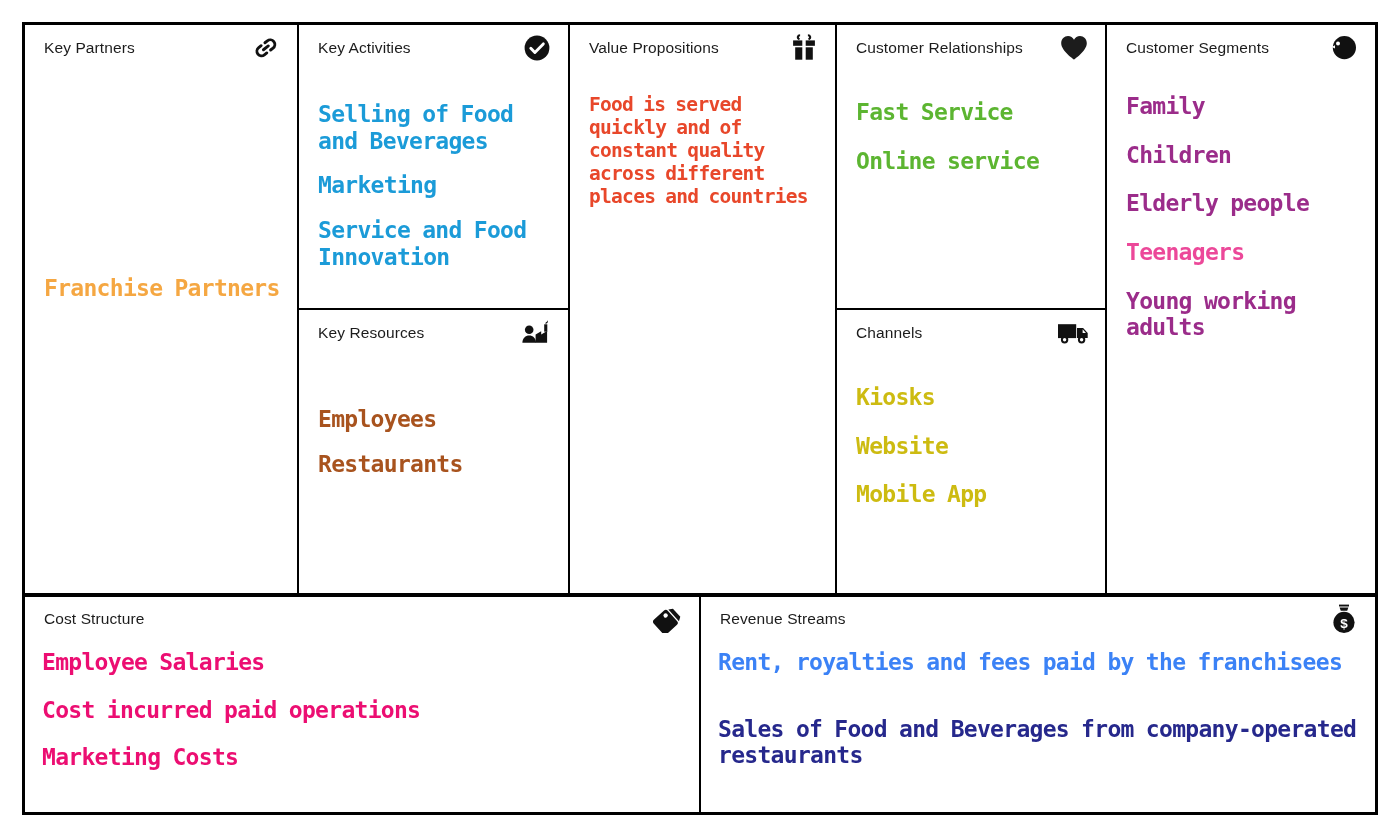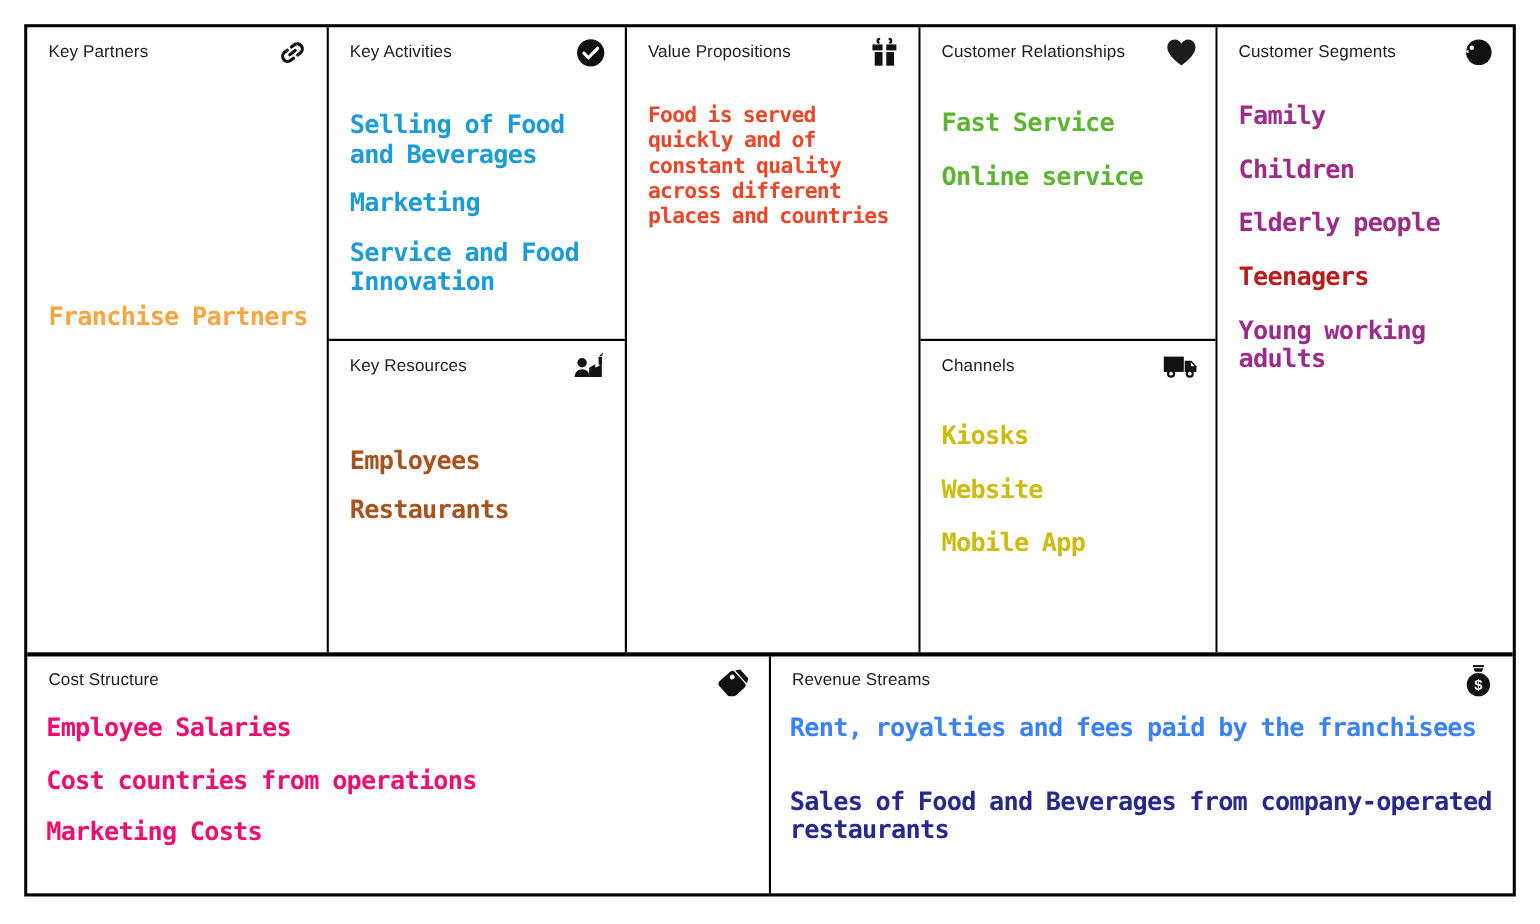--- a/index.html
+++ b/index.html
@@ -236,21 +236,21 @@
           <circle cx="15.4" cy="13.6" r="11.6"></circle>
           <path d="M6.0 14.4 l-3.3 -1.5 l3.3 -1.6 z" fill="#fff"></path>
           <circle cx="9.0" cy="9.4" r="2.0" fill="#fff"></circle>
         </svg>
       </span>
     </div>
     <div class="cell-body pad-top" style="top:58px;">
       <div class="entry" style="color:#9B2C8A; margin-bottom:22px;">Family</div>
       <div class="entry" style="color:#9B2C8A; margin-bottom:22px;">Children</div>
       <div class="entry" style="color:#9B2C8A; margin-bottom:22px;">Elderly people</div>
-      <div class="entry" style="color:#b91c1c; margin-bottom:22px;">Teenagers</div>
+      <div class="entry" style="color:#ec4899; margin-bottom:22px;">Teenagers</div>
       <div class="entry" style="color:#9B2C8A;">Young working adults</div>
     </div>
   </div>
 
   <div class="band-sep" style="top:568px;"></div>
 
   <div class="band" style="position:absolute; left:0; top:572px; width:1350px; height:215px;">
 
     <div class="cell" style="left:0; top:0; width:674px; height:215px;">
       <div class="cell-head">
@@ -261,21 +261,21 @@
               <path d="M4.4 5.0 h13.0 a3.0 3.0 0 0 1 3.0 3.0 v13.4 a3.0 3.0 0 0 1 -3.0 3.0
                        h-13.0 a3.0 3.0 0 0 1 -3.0 -3.0 v-13.4 a3.0 3.0 0 0 1 3.0 -3.0 z"></path>
               <circle cx="15.6" cy="9.8" r="2.2" fill="#fff"></circle>
               <path d="M21.6 7.2 l4.0 2.4 v11.0 l-4.0 2.4 z"></path>
             </g>
           </svg>
         </span>
       </div>
       <div class="cell-body" style="top:52px;">
         <div class="entry" style="color:#EC0E72;">Employee Salaries</div>
-        <div class="entry" style="color:#EC0E72;">Cost countries from operations</div>
+        <div class="entry" style="color:#EC0E72;">Cost incurred paid operations</div>
         <div class="entry" style="color:#EC0E72;">Marketing Costs</div>
       </div>
     </div>
     <div class="vline" style="left:674px; top:0; height:215px;"></div>
 
     <div class="cell" style="left:676px; top:0; width:674px; height:215px;">
       <div class="cell-head">
         <span class="cell-title">Revenue Streams</span>
         <span class="cell-icon">
           <svg width="28" height="30" viewBox="0 0 28 30" fill="#111">

